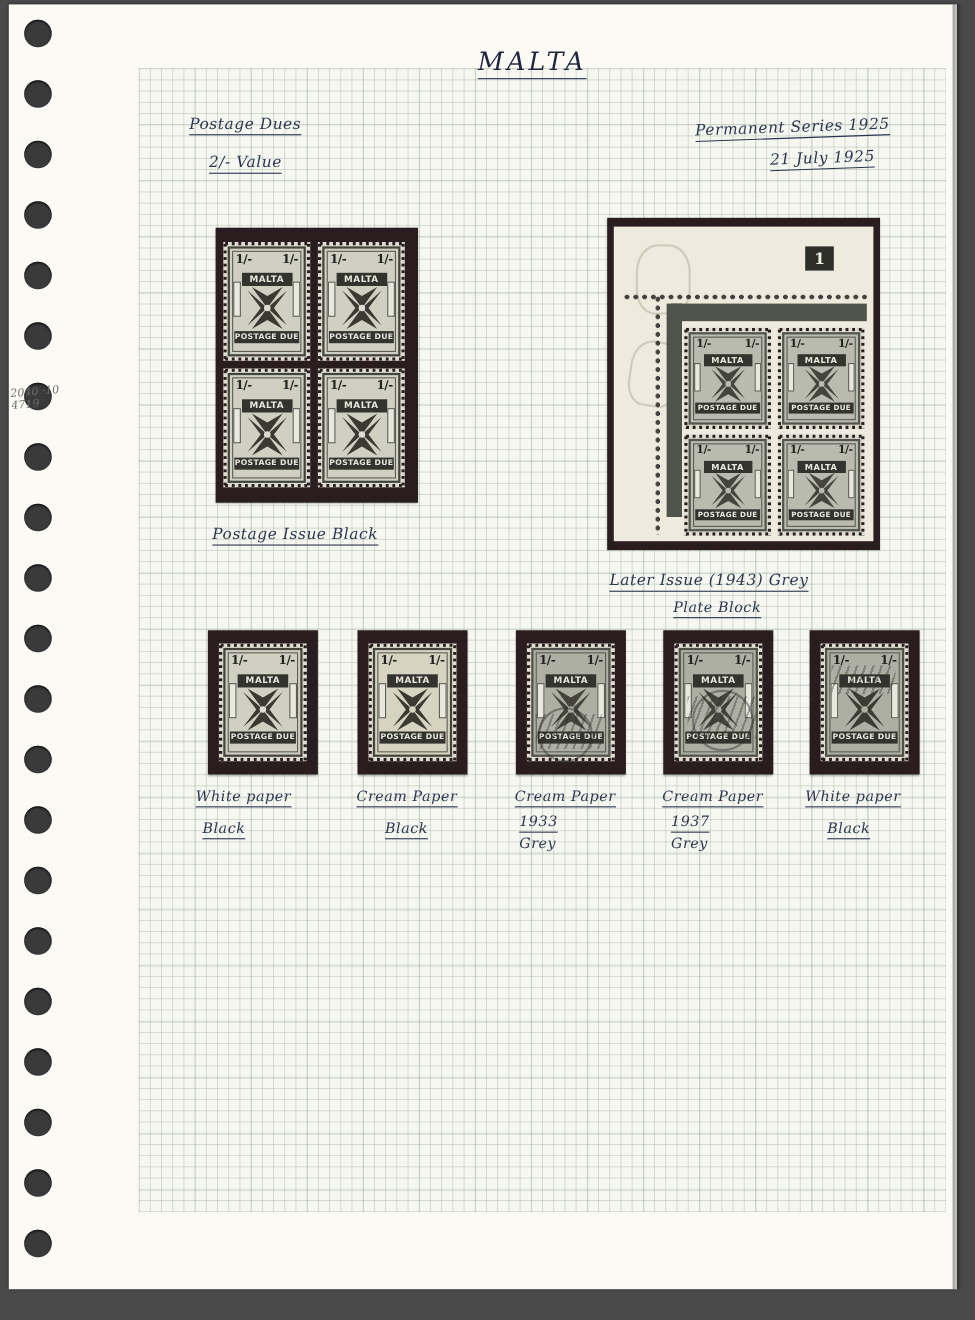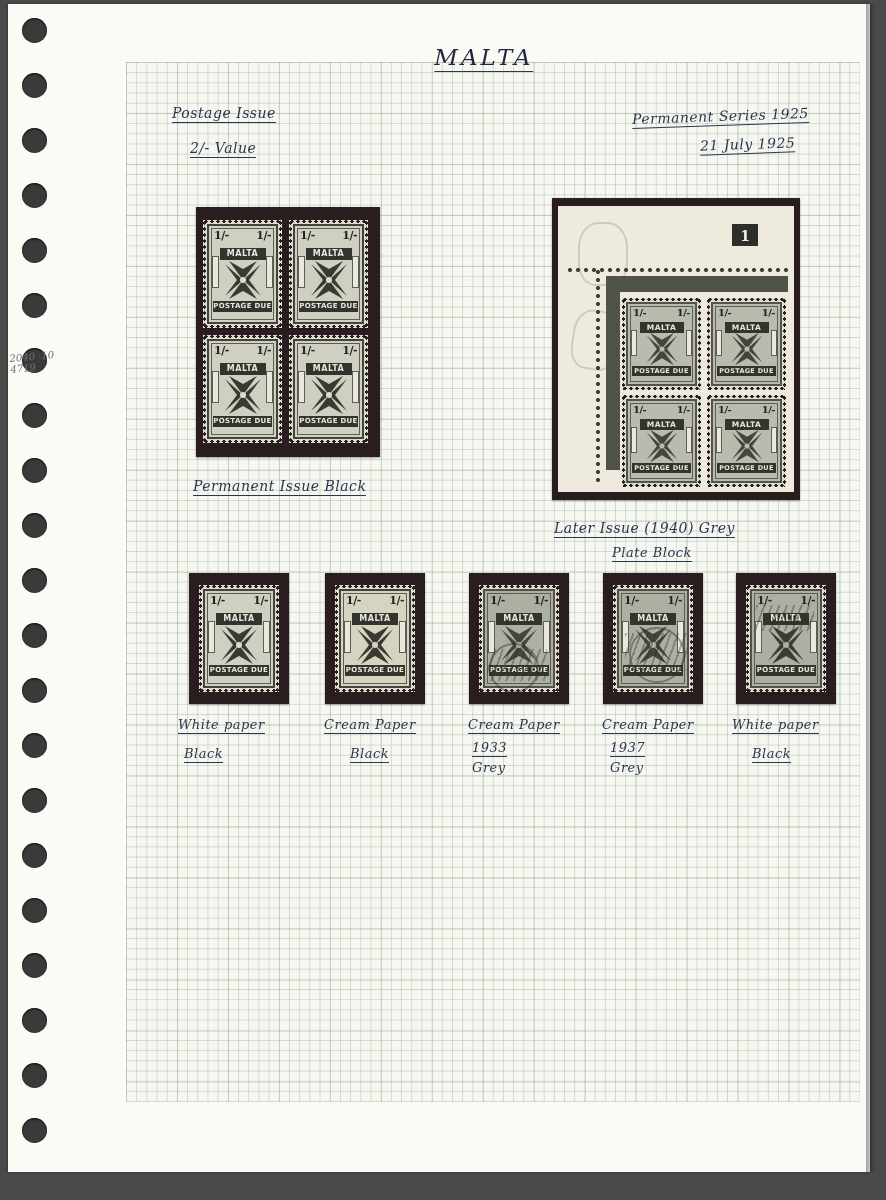--- a/index.html
+++ b/index.html
@@ -276,21 +276,21 @@
     <div class="punch-hole" style="top:1114px"></div>
   </div>
 
   <div class="grid-area"></div>
 
   <div class="pencil-note" style="left:10px; top:352px;">2040 ·10
 4719</div>
 
   <div class="hand title ul" style="left:484px; top:44px; transform:translateX(-50%);">MALTA</div>
 
-  <div class="hand note ul" style="left:172px; top:105px;">Postage Issue</div>
+  <div class="hand note ul" style="left:172px; top:105px;">Postage Dues</div>
   <div class="hand note" style="left:190px; top:140px; border-bottom:1px solid #2b3550; padding-bottom:1px;">2/- Value</div>
 
   <div class="hand note ul" style="left:632px; top:108px; transform:rotate(-2deg);">Permanent Series 1925</div>
   <div class="hand note ul" style="left:700px; top:136px; transform:rotate(-2deg);">21 July 1925</div>
 
   <div class="mount" style="left:196px; top:207px; width:184px; height:250px;">
 
     <div class="stamp" style="left:7px; top:13px; width:79px; height:108px;">
       <div class="perf-t"></div>
       <div class="perf-b"></div>
@@ -373,21 +373,21 @@
             <circle cx="22" cy="20" r="3" fill="#dcdccf"></circle>
           </svg>
         </div>
         <div class="flagbar" style="left:3px; top:30px; width:7px; height:32px;"></div>
         <div class="flagbar" style="right:3px; top:30px; width:7px; height:32px;"></div>
         <div class="duelabel" style="bottom:10px; font-size:7px; padding:1px 0;">POSTAGE DUE</div>
       </div>
     </div>
   </div>
 
-  <div class="hand note ul" style="left:193px; top:478px;">Permanent Issue  Black</div>
+  <div class="hand note ul" style="left:193px; top:478px;">Postage Issue  Black</div>
 
   <div class="mount" style="left:552px; top:198px; width:248px; height:302px;">
     <div class="selvedge" style="position:absolute; left:6px; top:8px; width:236px; height:286px;">
 
       <div class="watermark-ghost" style="left:20px; top:16px; width:46px; height:60px;"></div>
       <div class="watermark-ghost" style="left:14px; top:104px; width:42px; height:56px; transform:rotate(8deg);"></div>
 
       <div class="plate-num" style="left:174px; top:18px; width:26px; height:22px; font-size:14px; padding-top:5px; box-sizing:border-box;">1</div>
 
       <div class="perf-row-h" style="left:8px; top:62px; width:222px;"></div>
@@ -480,21 +480,21 @@
           </div>
           <div class="flagbar" style="left:3px; top:26px; width:6px; height:26px;"></div>
           <div class="flagbar" style="right:3px; top:26px; width:6px; height:26px;"></div>
           <div class="duelabel" style="bottom:8px; font-size:6.5px; padding:1px 0;">POSTAGE DUE</div>
         </div>
       </div>
 
     </div>
   </div>
 
-  <div class="hand note ul" style="left:554px; top:520px;">Later Issue  (1940)  Grey</div>
+  <div class="hand note ul" style="left:554px; top:520px;">Later Issue  (1943)  Grey</div>
   <div class="hand note-sm ul" style="left:612px; top:545px;">Plate Block</div>
 
   <div class="mount" style="left:189px; top:573px; width:100px; height:131px;">
     <div class="stamp" style="left:10px; top:12px; width:80px; height:107px;">
       <div class="perf-t"></div>
       <div class="perf-b"></div>
       <div class="perf-l"></div>
       <div class="perf-r"></div>
       <div class="stamp-inner">
         <div class="frame-deco"></div>

